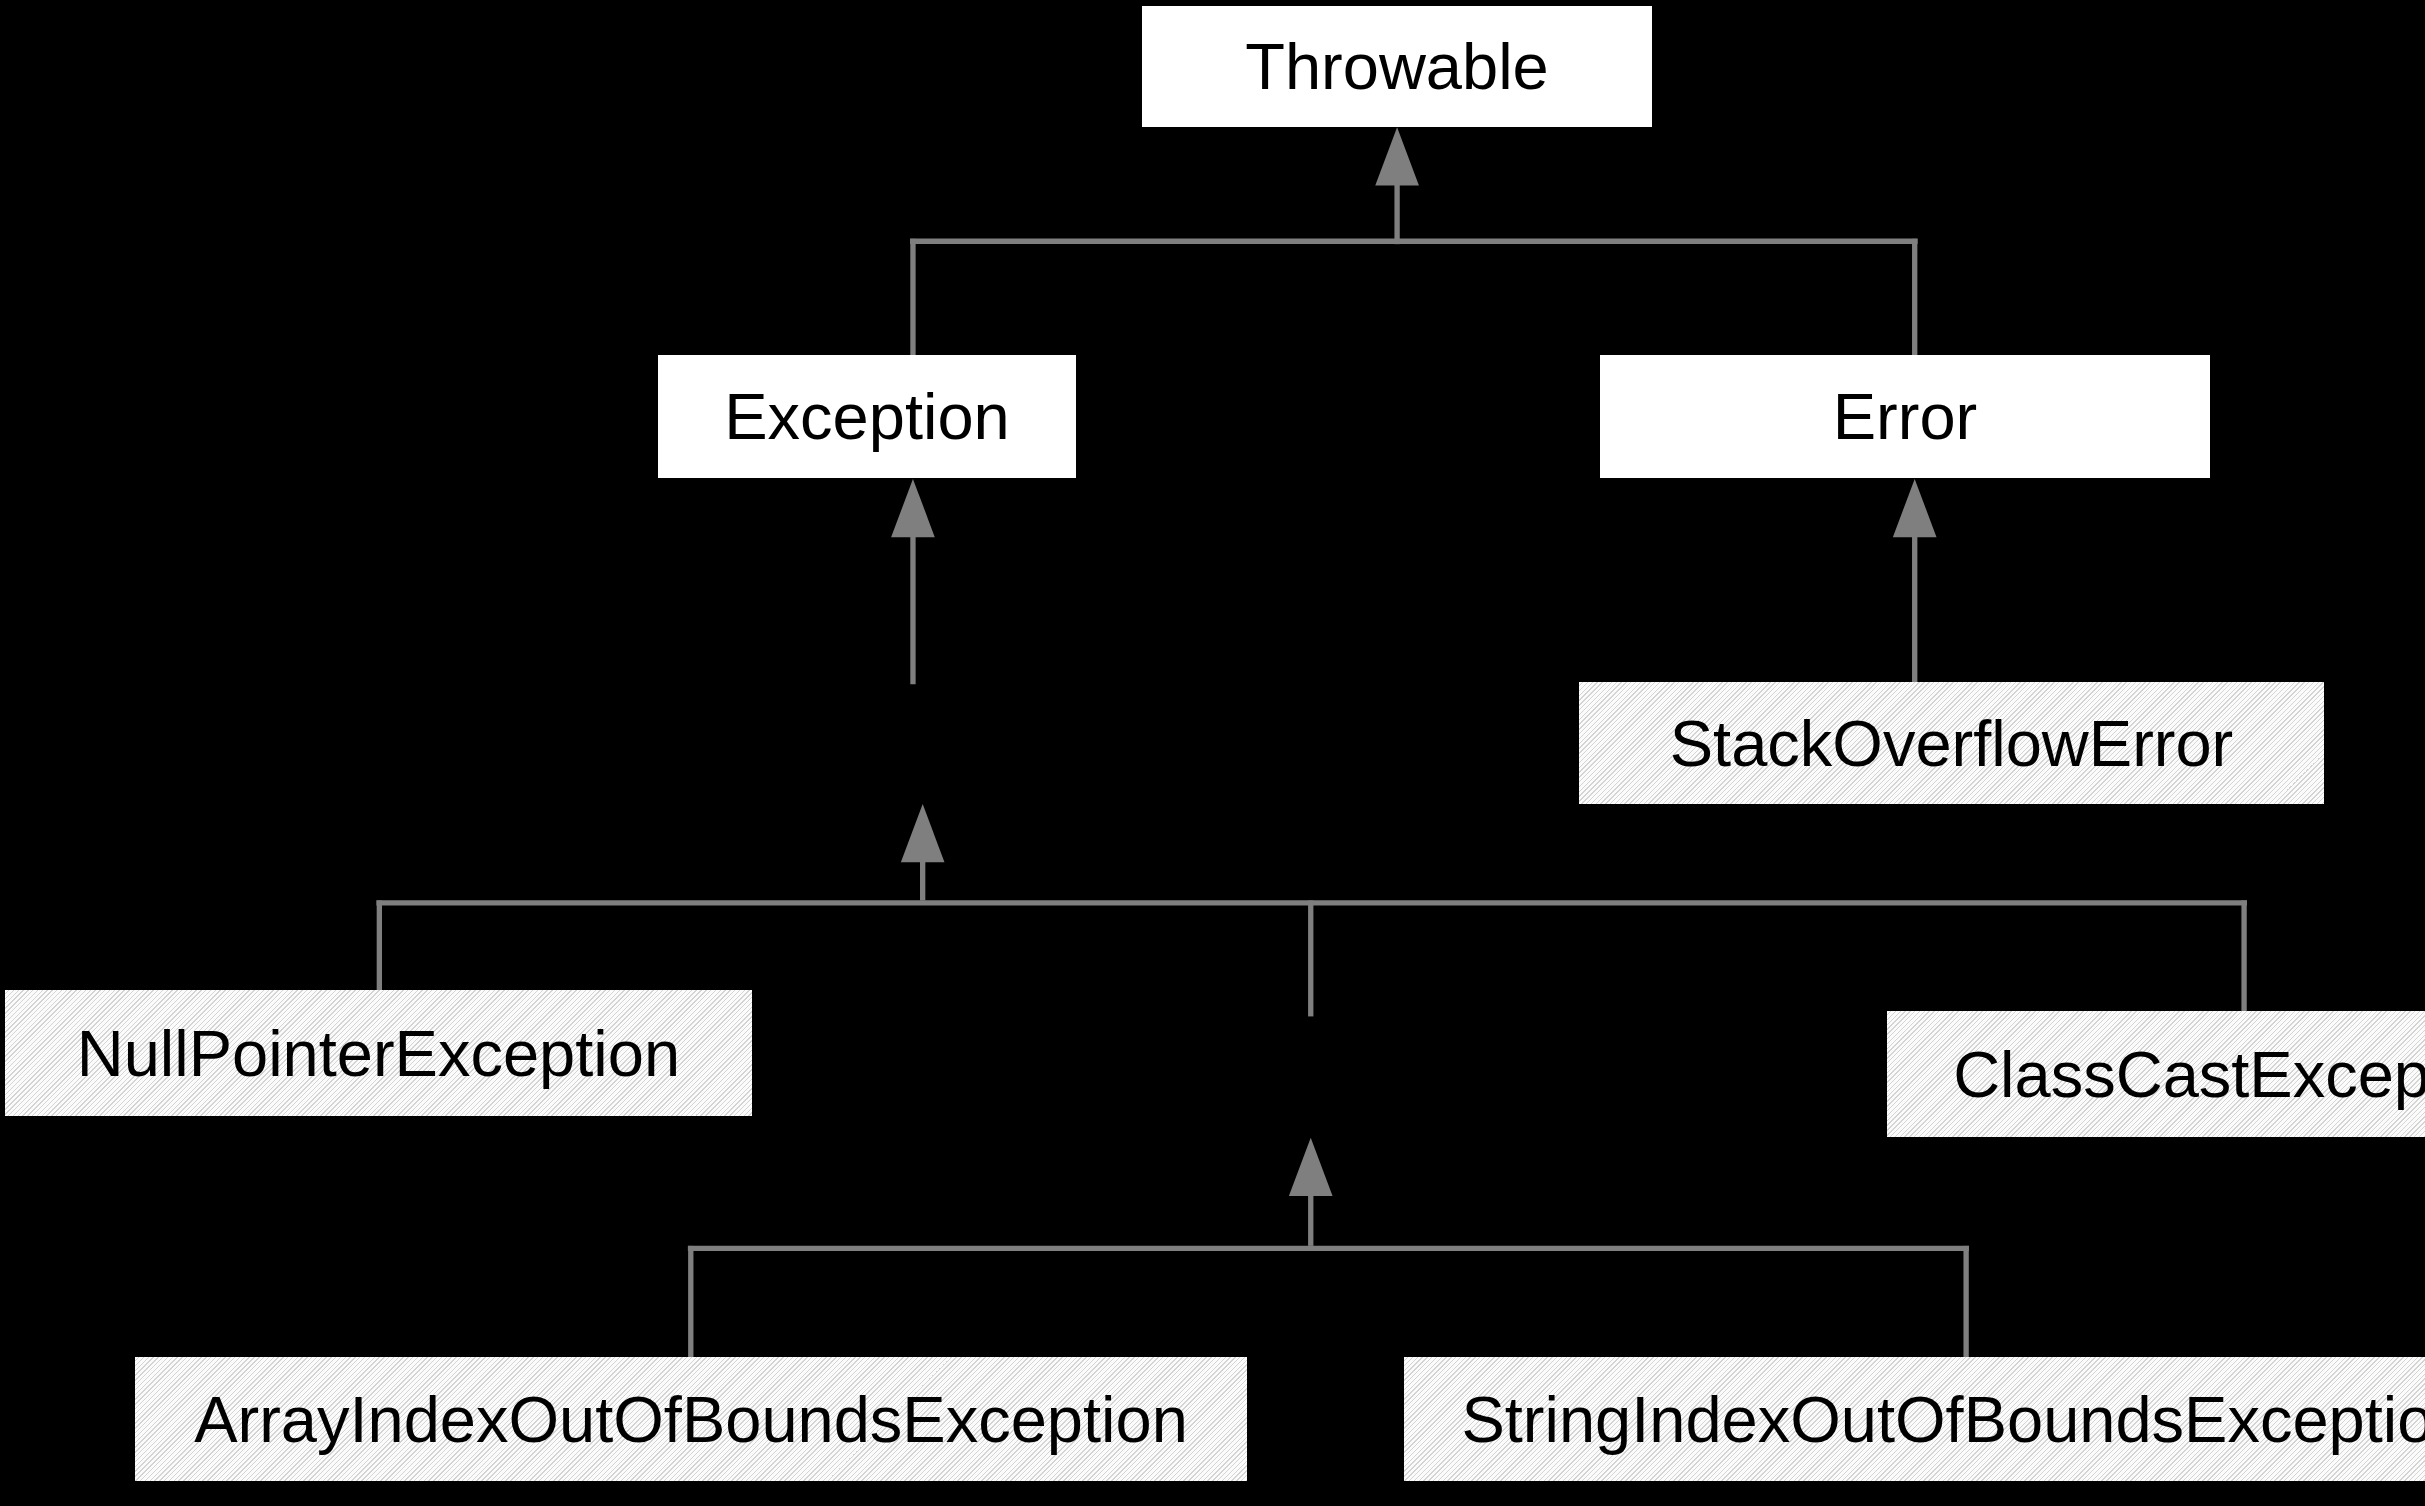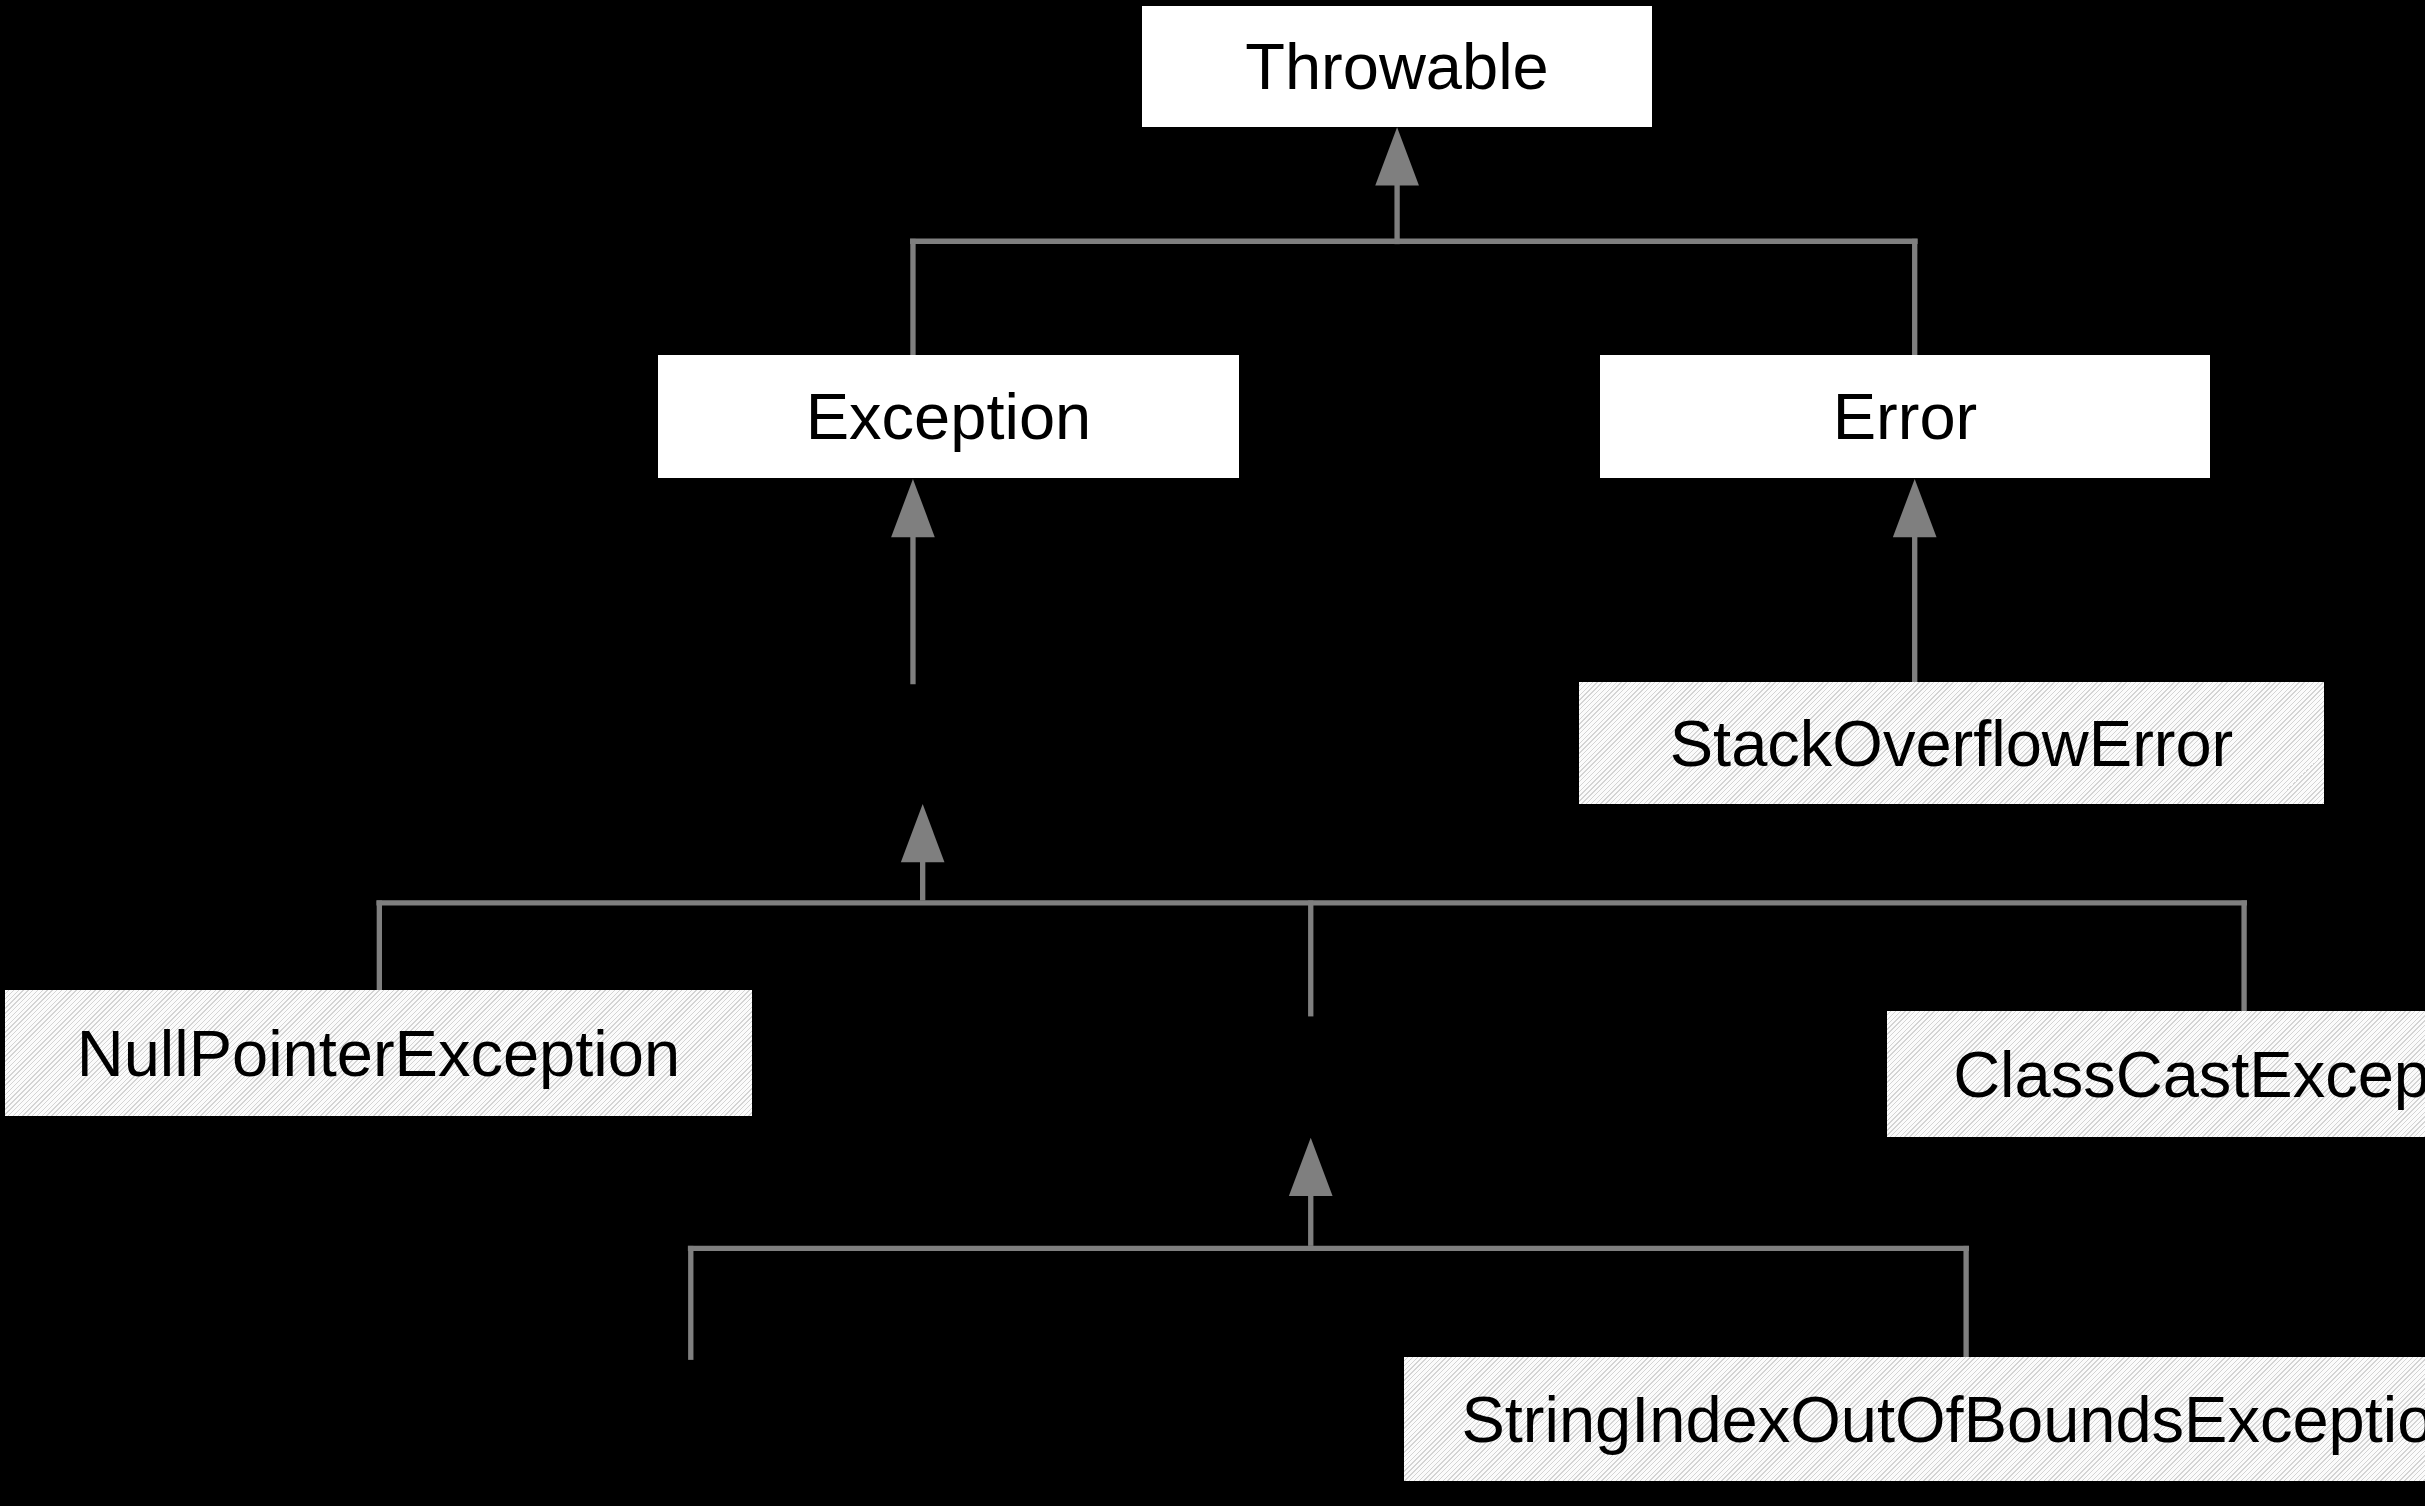--- a/index.html
+++ b/index.html
@@ -83,21 +83,21 @@
     <line x1="1424" y1="2568" x2="1424" y2="2803"></line>
     <line x1="4053" y1="2568" x2="4053" y2="2803"></line>
     <line x1="2702" y1="2568" x2="2702" y2="2460"></line>
     <polygon points="2702,2345 2747,2465 2657,2465"></polygon>
   </svg>
 
   <div class="node solid" style="left:1142px;top:5.8px;width:510px;height:121px">
     <span>Throwable</span>
   </div>
 
-  <div class="node solid" style="left:658px;top:355px;width:581px;height:123px">
+  <div class="node solid" style="left:658px;top:355px;width:418px;height:123px">
     <span>Exception</span>
   </div>
 
   <div class="node solid" style="left:1600px;top:355px;width:610px;height:123px">
     <span>Error</span>
   </div>
 
 
   <div class="node hatched" style="left:1579px;top:682px;width:745px;height:122px">
     <span>StackOverflowError</span>
@@ -105,19 +105,22 @@
 
   <div class="node hatched" style="left:4.9px;top:990px;width:747px;height:126px">
     <span>NullPointerException</span>
   </div>
 
 
   <div class="node hatched" style="left:1887px;top:1011px;width:714px;height:126px">
     <span>ClassCastException</span>
   </div>
 
+  <div class="node hatched" style="left:135px;top:1357px;width:1112px;height:124px">
+    <span>ArrayIndexOutOfBoundsException</span>
+  </div>
 
   <div class="node hatched" style="left:1404px;top:1357px;width:1123px;height:124px">
     <span>StringIndexOutOfBoundsException</span>
   </div>
 
 </div>
 
 
 </body></html>

